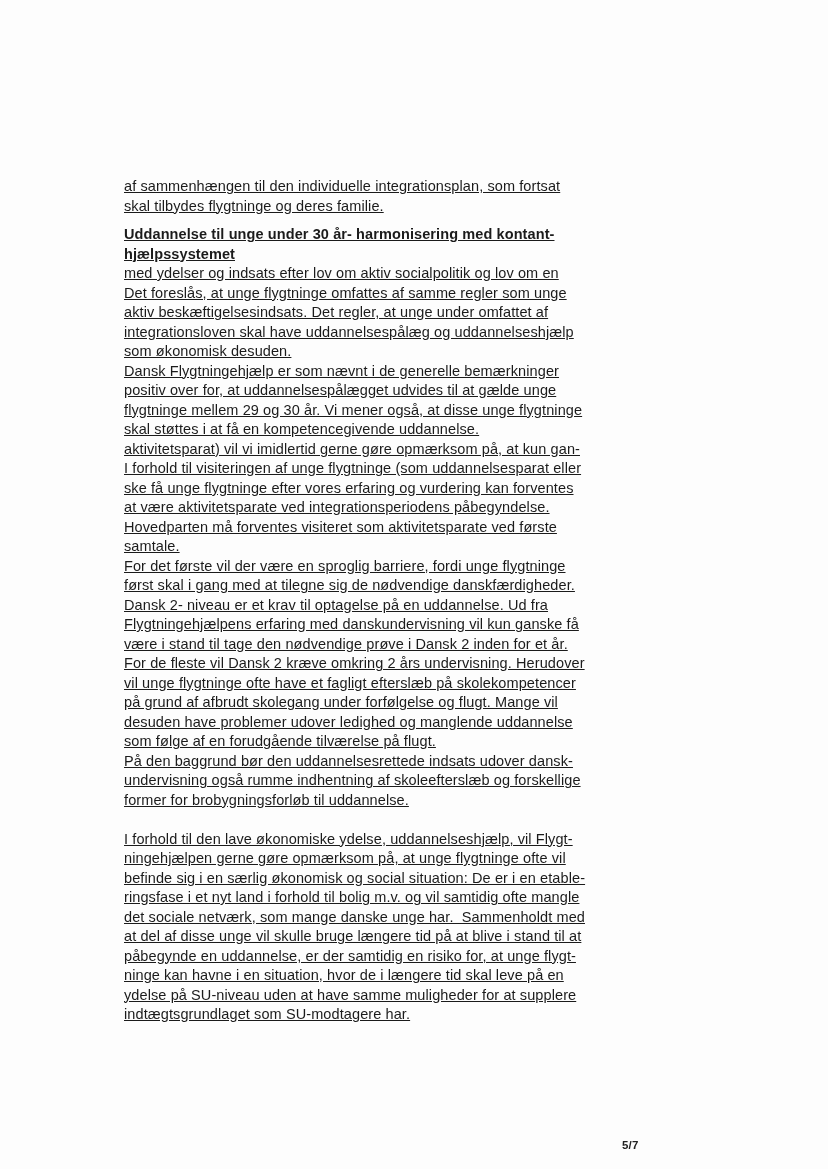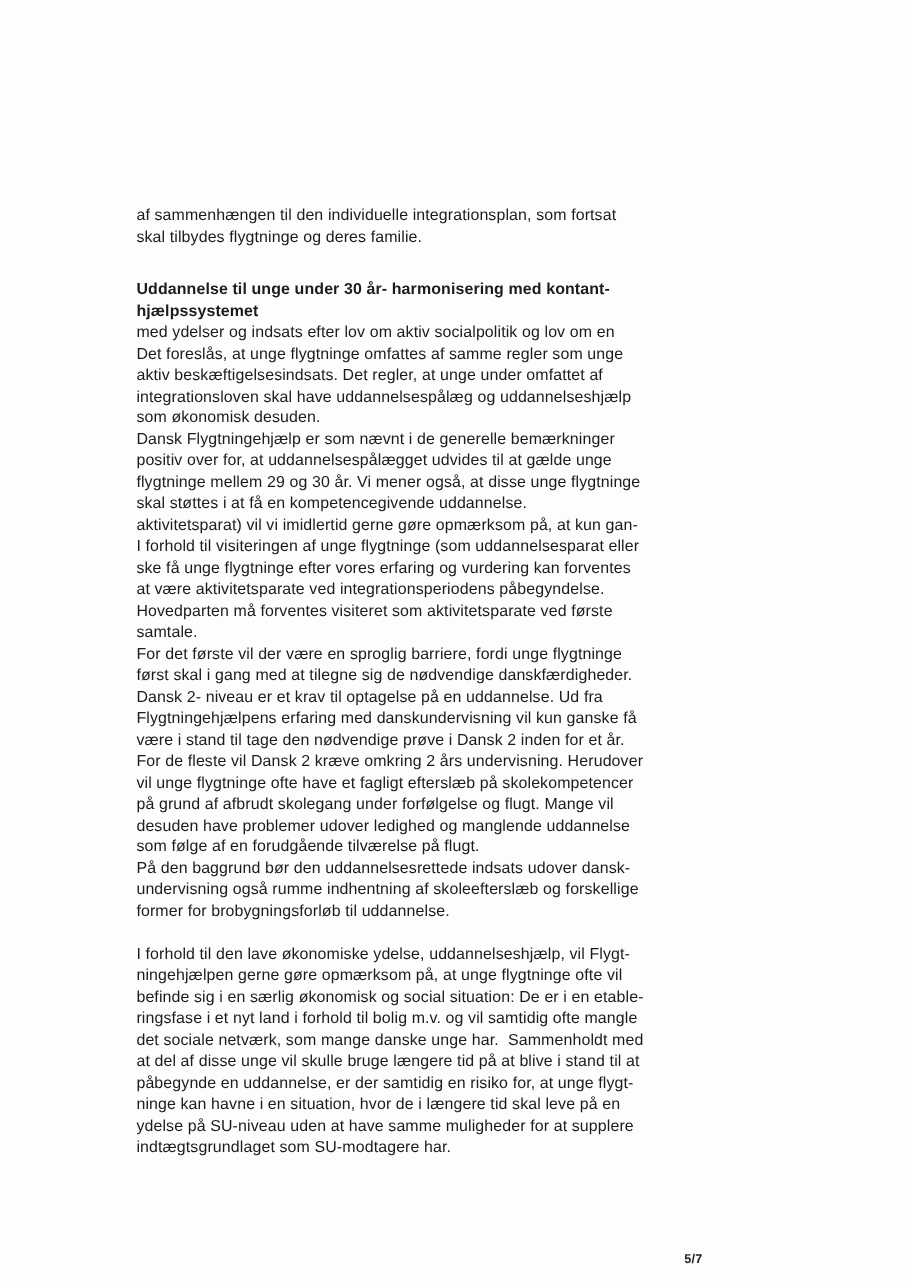--- a/index.html
+++ b/index.html
@@ -12,34 +12,35 @@
     width: 828px;
     height: 1169px;
     background: #fdfdfd;
     overflow: hidden;
     font-family: "Liberation Sans", "DejaVu Sans", sans-serif;
     color: #1b1b1b;
   }
   .text-block {
     position: absolute;
     left: 124px;
-    top: 187px;
+    top: 177px;
     width: 520px;
+    text-decoration: underline;
   }
   .line {
     white-space: pre;
     font-size: 14.5px;
     line-height: 19.5px;
     letter-spacing: 0.1px;
   }
   .block.heading .line {
     font-weight: bold;
   }
   .block.heading {
-    margin-top: 28px;
+    margin-top: 9px;
   }
   .spacer {
     height: 19.5px;
   }
   .page-footer {
     position: absolute;
     left: 622px;
     top: 1139px;
     font-size: 11.5px;
     font-weight: bold;

